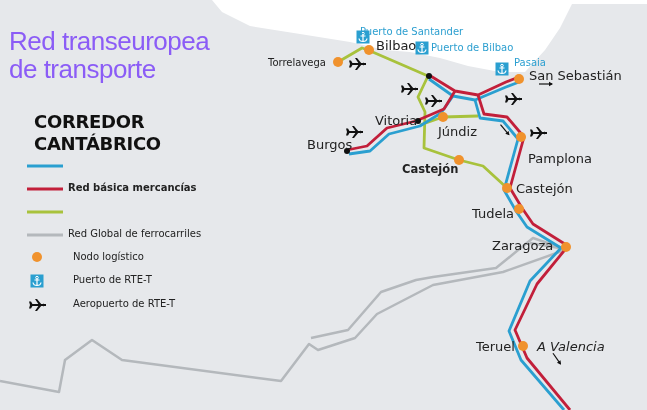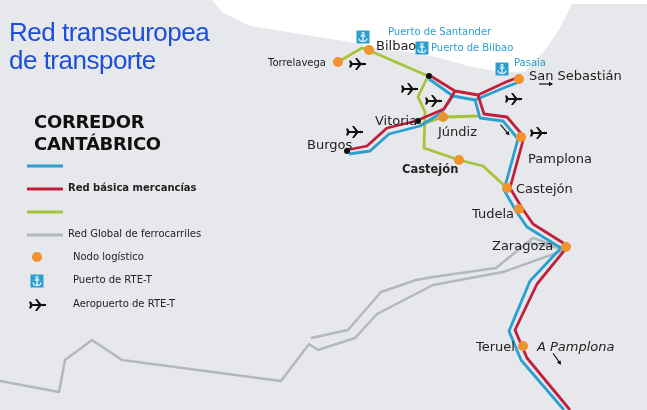--- a/index.html
+++ b/index.html
@@ -1,19 +1,19 @@
 <!DOCTYPE html>
 <html><head>
 <meta charset="utf-8">
 <style>
   html, body { margin: 0; padding: 0; }
   body { width: 647px; height: 410px; overflow: hidden; background: #ffffff; font-family: "DejaVu Sans", sans-serif; }
   #stage { position: relative; width: 647px; height: 410px; }
   svg.map { position: absolute; left: 0; top: 0; }
-  .title { position: absolute; left: 9px; top: 18px; font-family: "Liberation Sans", sans-serif; font-size: 26px; line-height: 28px; color: #1d4ed8; letter-spacing: -0.5px; }
+  .title { position: absolute; left: 9px; top: 27px; font-family: "Liberation Sans", sans-serif; font-size: 26px; line-height: 28px; color: #8b5cf6; letter-spacing: -0.5px; }
   .corr { position: absolute; left: 34px; top: 111px; font-family: "DejaVu Sans", sans-serif; font-weight: bold; font-size: 18px; line-height: 22px; color: #111; letter-spacing: -0.3px; }
   .leg { position: absolute; font-size: 10px; color: #222; white-space: nowrap; }
   .leg.b { font-weight: bold; }
   .lbl { position: absolute; font-size: 13px; color: #222; white-space: nowrap; }
   .lbl.bold { font-weight: bold; font-size: 11.5px; }
   .lbl.port { color: #2c9fd0; font-size: 10px; }
   .lbl.it { font-style: italic; }
 </style>
 </head>
 <body>
@@ -120,30 +120,30 @@
     <div>CORREDOR</div>
     <div>CANTÁBRICO</div>
   </div>
 
   <div class="leg b" style="left:68px; top:182px;">Red básica mercancías</div>
   <div class="leg" style="left:68px; top:228px;">Red Global de ferrocarriles</div>
   <div class="leg" style="left:73px; top:251px;">Nodo logístico</div>
   <div class="leg" style="left:73px; top:274px;">Puerto de RTE-T</div>
   <div class="leg" style="left:73px; top:298px;">Aeropuerto de RTE-T</div>
 
-  <div class="lbl port" style="left:388px; top:26px;">Puerto de Santander</div>
+  <div class="lbl port" style="left:360px; top:26px;">Puerto de Santander</div>
   <div class="lbl port" style="left:431px; top:42px;">Puerto de Bilbao</div>
   <div class="lbl port" style="left:514px; top:57px;">Pasaia</div>
 
   <div class="lbl" style="left:376px; top:38px;">Bilbao</div>
   <div class="lbl" style="left:268px; top:57px; font-size:10px;">Torrelavega</div>
   <div class="lbl" style="left:529px; top:68px;">San Sebastián</div>
   <div class="lbl" style="left:375px; top:113px;">Vitoria</div>
   <div class="lbl" style="left:438px; top:124px;">Júndiz</div>
   <div class="lbl" style="left:307px; top:137px;">Burgos</div>
   <div class="lbl bold" style="left:402px; top:162px;">Castejón</div>
   <div class="lbl" style="left:528px; top:151px;">Pamplona</div>
   <div class="lbl" style="left:516px; top:181px;">Castejón</div>
   <div class="lbl" style="left:472px; top:206px;">Tudela</div>
   <div class="lbl" style="left:492px; top:238px;">Zaragoza</div>
   <div class="lbl" style="left:476px; top:339px;">Teruel</div>
-  <div class="lbl it" style="left:537px; top:339px;">A Pamplona</div>
+  <div class="lbl it" style="left:537px; top:339px;">A Valencia</div>
 </div>
 
 </body></html>

